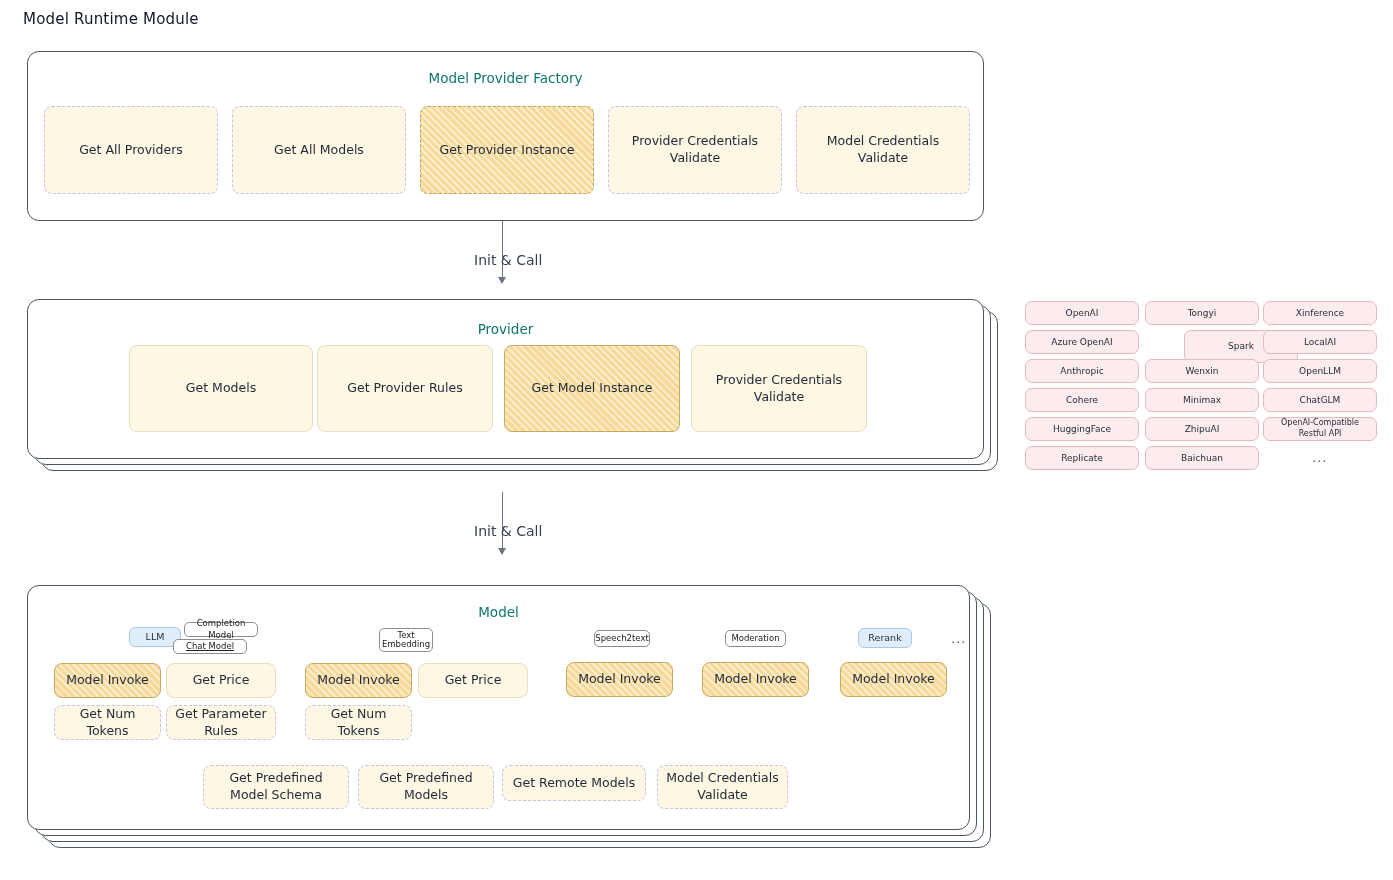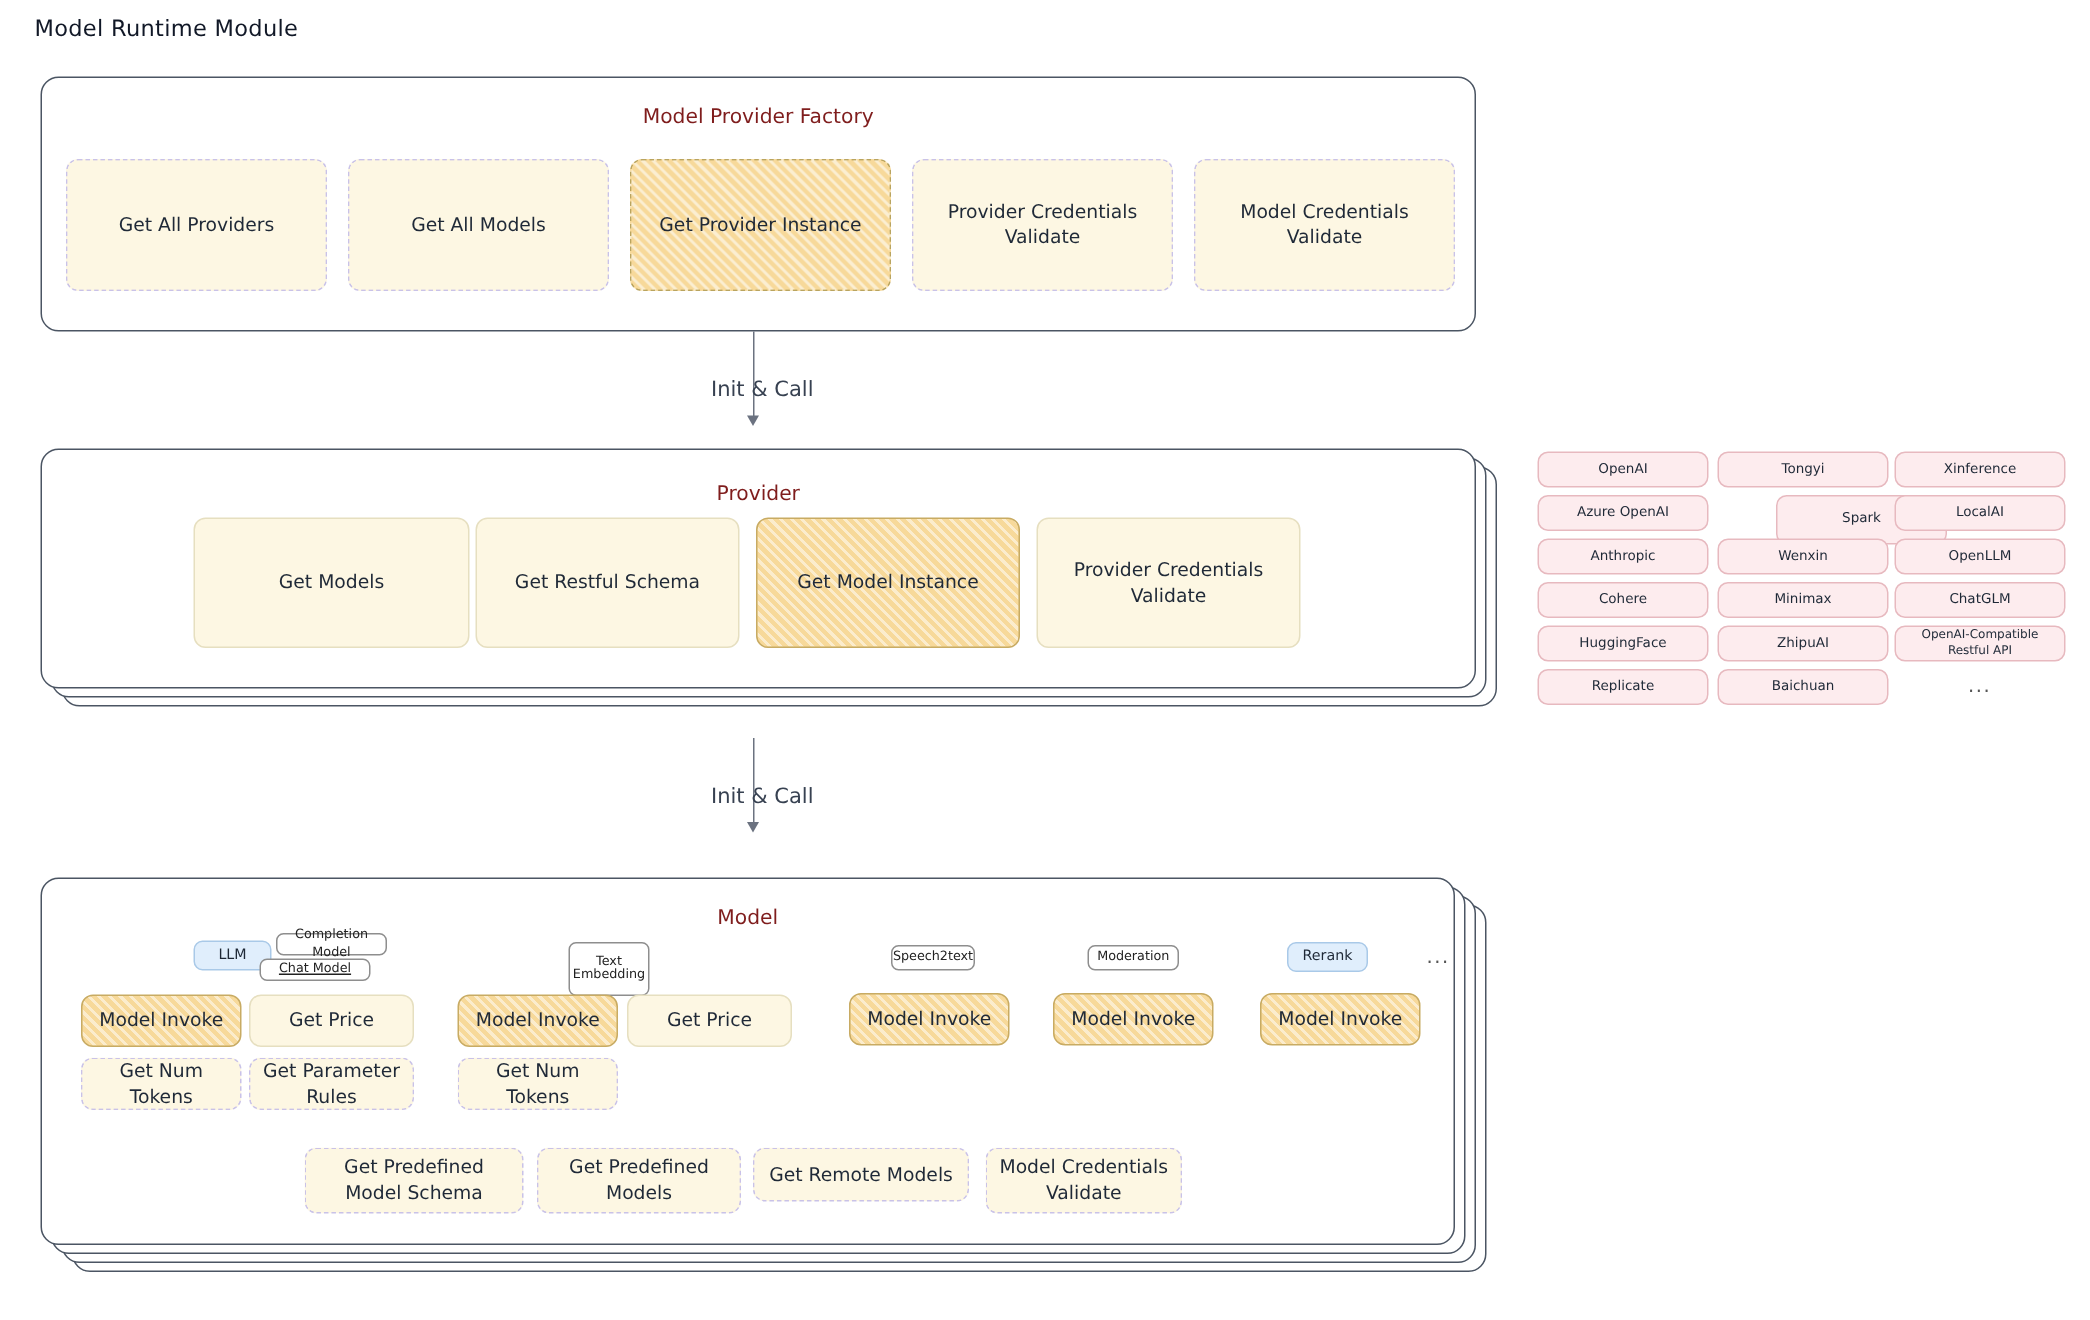--- a/index.html
+++ b/index.html
@@ -30,21 +30,21 @@
     border: 1.4px solid #4b5563;
     border-radius: 12px;
     background: #ffffff;
     box-sizing: border-box;
   }
   .panel-title {
     position: absolute;
     left: 0; right: 0;
     text-align: center;
     font-size: 13.5px;
-    color: #7f1d1d;
+    color: #0f766e;
   }
   .stack-shadow {
     position: absolute;
     border: 1.4px solid #4b5563;
     border-radius: 12px;
     background: #ffffff;
     box-sizing: border-box;
   }
 
   .node {
@@ -140,21 +140,21 @@
 <div class="arrow-line" style="left:502px; top:221px; height:57px;"></div>
 <div class="arrow-head" style="left:498px; top:277px;"></div>
 <div class="edge-label" style="left:474px; top:252px;">Init &amp; Call</div>
 
 <div class="stack-shadow" style="left:41px; top:311px; width:957px; height:160px;"></div>
 <div class="stack-shadow" style="left:34px; top:305px; width:957px; height:160px;"></div>
 <div class="panel" style="left:27px; top:299px; width:957px; height:160px;"></div>
 <div class="panel-title" style="left:27px; top:321px; width:957px;">Provider</div>
 
 <div class="node n-solid-light" style="left:129px; top:345px; width:184px; height:87px;">Get Models</div>
-<div class="node n-solid-light" style="left:317px; top:345px; width:176px; height:87px;">Get Restful Schema</div>
+<div class="node n-solid-light" style="left:317px; top:345px; width:176px; height:87px;">Get Provider Rules</div>
 <div class="node n-solid-strong" style="left:504px; top:345px; width:176px; height:87px;">Get Model Instance</div>
 <div class="node n-solid-light" style="left:691px; top:345px; width:176px; height:87px;">Provider Credentials Validate</div>
 
 <div class="node n-pink" style="left:1025px; top:301px; width:114px; height:24px;">OpenAI</div>
 <div class="node n-pink" style="left:1025px; top:330px; width:114px; height:24px;">Azure OpenAI</div>
 <div class="node n-pink" style="left:1025px; top:359px; width:114px; height:24px;">Anthropic</div>
 <div class="node n-pink" style="left:1025px; top:388px; width:114px; height:24px;">Cohere</div>
 <div class="node n-pink" style="left:1025px; top:417px; width:114px; height:24px;">HuggingFace</div>
 <div class="node n-pink" style="left:1025px; top:446px; width:114px; height:24px;">Replicate</div>
 
@@ -178,21 +178,21 @@
 
 <div class="stack-shadow" style="left:48px; top:603px; width:943px; height:245px;"></div>
 <div class="stack-shadow" style="left:41px; top:597px; width:943px; height:245px;"></div>
 <div class="stack-shadow" style="left:34px; top:591px; width:943px; height:245px;"></div>
 <div class="panel" style="left:27px; top:585px; width:943px; height:245px;"></div>
 <div class="panel-title" style="left:27px; top:604px; width:943px;">Model</div>
 
 <div class="node n-blue" style="left:129px; top:627px; width:52px; height:20px;">LLM</div>
 <div class="node n-tiny" style="left:184px; top:622px; width:74px; height:15px;">Completion Model</div>
 <div class="node n-tiny" style="left:173px; top:639px; width:74px; height:15px;text-decoration:underline;">Chat Model</div>
-<div class="node n-tiny" style="left:379px; top:628px; width:54px; height:36px; line-height:1.1;">Text Embedding</div>
+<div class="node n-tiny" style="left:379px; top:628px; width:54px; height:24px; line-height:1.1;">Text Embedding</div>
 <div class="node n-tiny" style="left:594px; top:630px; width:56px; height:17px;">Speech2text</div>
 <div class="node n-tiny" style="left:725px; top:630px; width:61px; height:17px;">Moderation</div>
 <div class="node n-blue" style="left:858px; top:628px; width:54px; height:20px;">Rerank</div>
 <div class="ellipsis" style="left:951px; top:631px;">...</div>
 
 <div class="node n-solid-strong" style="left:54px; top:663px; width:107px; height:35px;">Model Invoke</div>
 <div class="node n-solid-light" style="left:166px; top:663px; width:110px; height:35px;">Get Price</div>
 <div class="node n-dashed-light" style="left:54px; top:705px; width:107px; height:35px;">Get Num Tokens</div>
 <div class="node n-dashed-light" style="left:166px; top:705px; width:110px; height:35px;">Get Parameter Rules</div>
 

